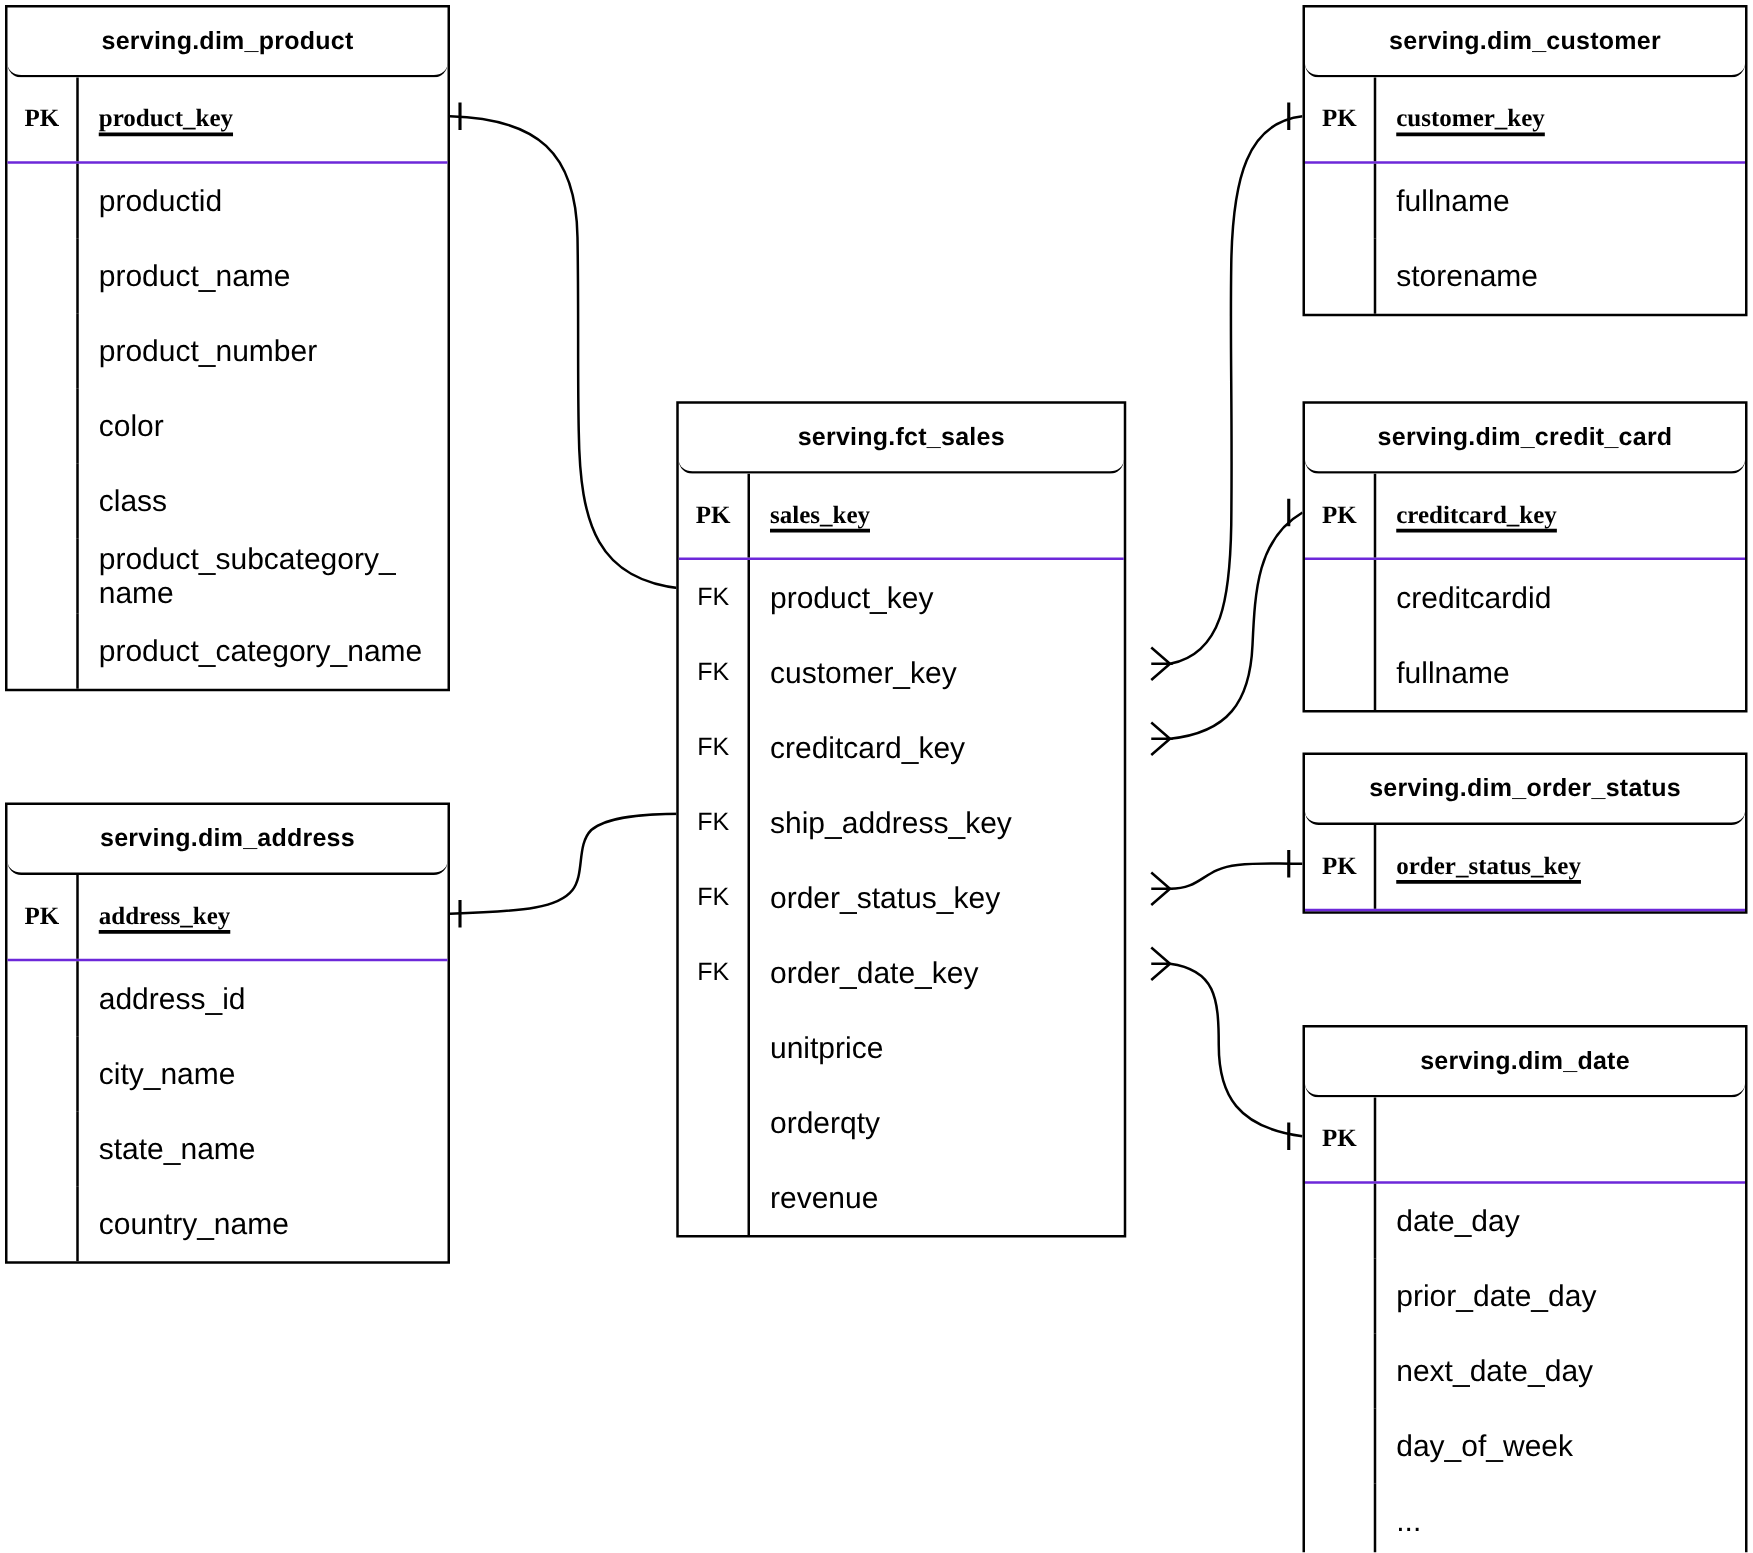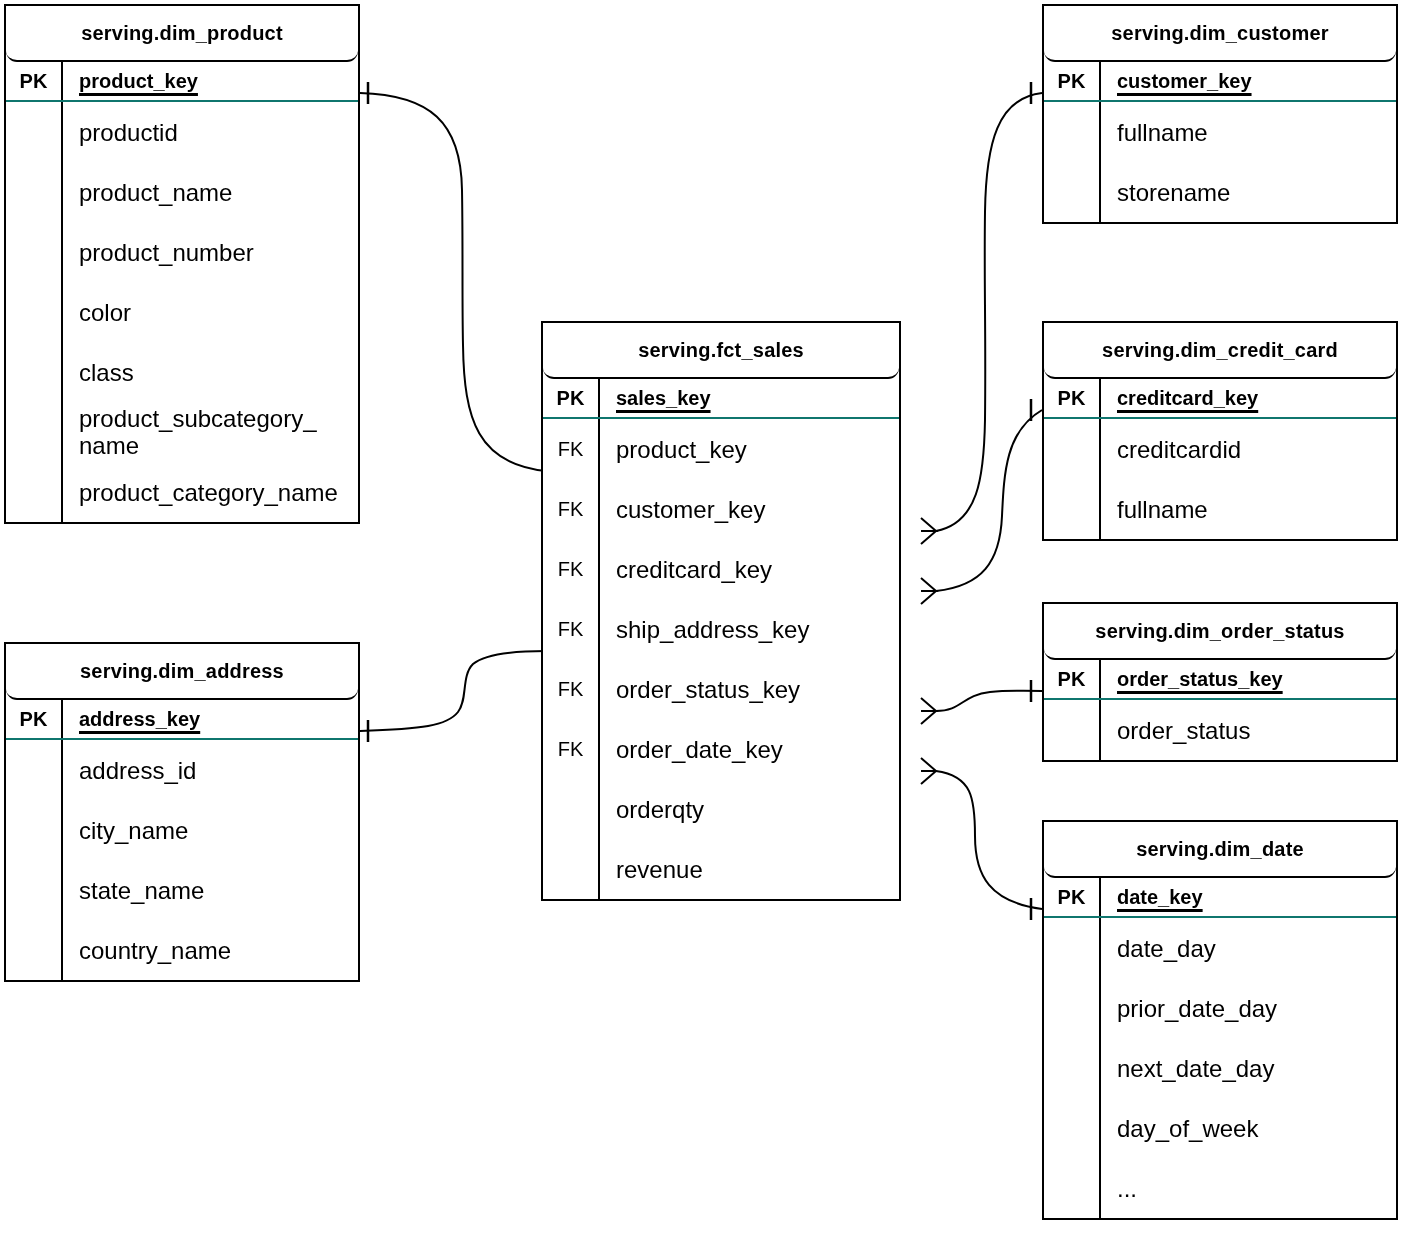--- a/index.html
+++ b/index.html
@@ -25,23 +25,24 @@
     border-bottom: 2px solid #000000;
     display: flex;
     align-items: center;
     justify-content: center;
     font-weight: 700;
     font-size: 20px;
     letter-spacing: 0.2px;
     border-radius: 11px;
   }
   .t-keyrow {
-    height: 40px;
-    border-bottom: 2px solid #0f766e;
-    display: flex;
+    height: 69px;
+    border-bottom: 2px solid #6d28d9;
+    display: flex;
+    font-family: Liberation Serif, serif;
   }
   .t-tag {
     width: 57px;
     flex: none;
     border-right: 2px solid #000000;
     display: flex;
     align-items: center;
     justify-content: center;
     font-size: 20px;
   }
@@ -184,20 +185,24 @@
     <div class="t-row">
       <div class="t-tag">FK</div>
       <div class="t-field">order_status_key</div>
     </div>
     <div class="t-row">
       <div class="t-tag">FK</div>
       <div class="t-field">order_date_key</div>
     </div>
     <div class="t-row">
       <div class="t-tag"></div>
+      <div class="t-field">unitprice</div>
+    </div>
+    <div class="t-row">
+      <div class="t-tag"></div>
       <div class="t-field">orderqty</div>
     </div>
     <div class="t-row">
       <div class="t-tag"></div>
       <div class="t-field">revenue</div>
     </div>
   </div>
 
   <div class="er-table" style="left:1042px; top:321px; width:356px;">
     <div class="t-header">serving.dim_credit_card</div>
@@ -214,31 +219,26 @@
       <div class="t-field">fullname</div>
     </div>
   </div>
 
   <div class="er-table" style="left:1042px; top:602px; width:356px;">
     <div class="t-header">serving.dim_order_status</div>
     <div class="t-keyrow">
       <div class="t-tag">PK</div>
       <div class="t-key">order_status_key</div>
     </div>
-    <div class="t-row">
-      <div class="t-tag"></div>
-      <div class="t-field">order_status</div>
-    </div>
   </div>
 
   <div class="er-table" style="left:1042px; top:820px; width:356px;">
     <div class="t-header">serving.dim_date</div>
     <div class="t-keyrow">
       <div class="t-tag">PK</div>
-      <div class="t-key">date_key</div>
     </div>
     <div class="t-row">
       <div class="t-tag"></div>
       <div class="t-field">date_day</div>
     </div>
     <div class="t-row">
       <div class="t-tag"></div>
       <div class="t-field">prior_date_day</div>
     </div>
     <div class="t-row">

